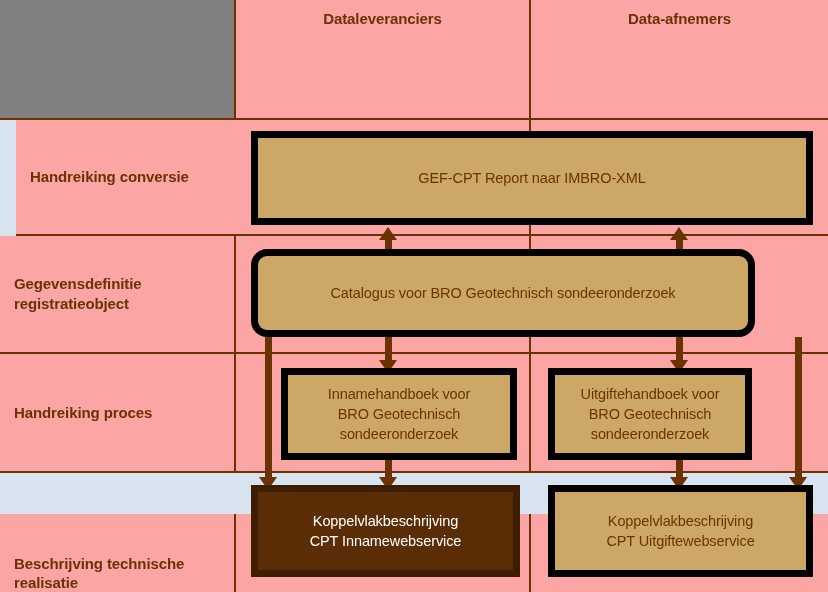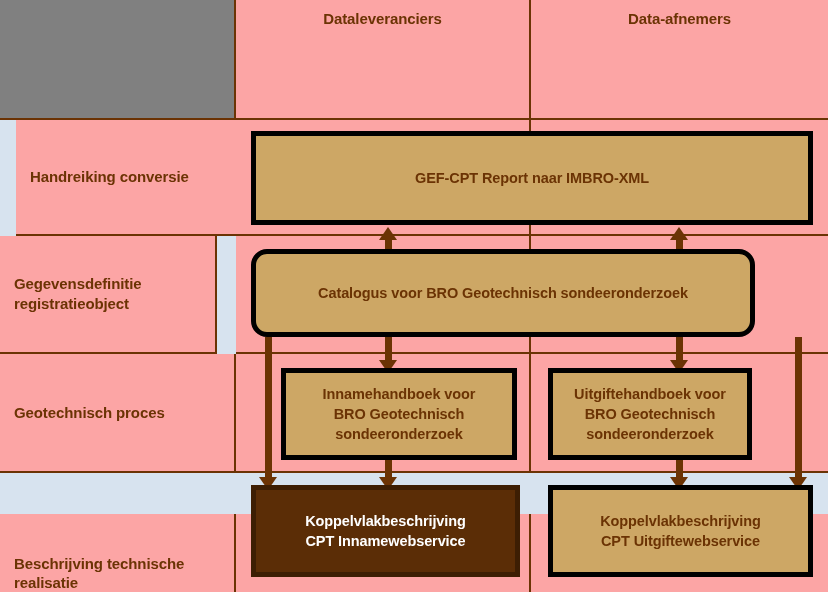--- a/index.html
+++ b/index.html
@@ -60,28 +60,28 @@
     font-size: 15px;
     font-weight: bold;
     letter-spacing: -0.1px;
   }
 
   
   .box {
     position: absolute;
     box-sizing: border-box;
     background: #cda765;
-    border: 5px solid #000000;
+    border: 7px solid #000000;
     display: flex;
     align-items: center;
     justify-content: center;
     text-align: center;
     color: #6b3304;
     font-size: 14.5px;
-    font-weight: bold;
+    font-weight: normal;
     line-height: 1.38;
     letter-spacing: -0.1px;
     z-index: 4;
   }
   .box.highlight {
     background: #5b2d06;
     border-color: #3d1e03;
     color: #ffffff;
   }
   .box .box-text { display: block; padding: 0 6px; }
@@ -129,28 +129,28 @@
   <div class="cell lastcol" style="left:531px;top:0;width:297px;height:120px;">
     <span class="col-header">Data-afnemers</span>
   </div>
 
   <div class="cell" style="left:0;top:120px;width:236px;height:116px;margin-left:16px;">
     <span class="row-label">Handreiking conversie</span>
   </div>
   <div class="cell" style="left:236px;top:120px;width:295px;height:116px;"></div>
   <div class="cell lastcol" style="left:531px;top:120px;width:297px;height:116px;"></div>
 
-  <div class="cell" style="left:0;top:236px;width:217px;height:118px;">
+  <div class="cell" style="left:0;top:236px;width:236px;height:118px;">
     <span class="row-label">Gegevensdefinitie registratieobject</span>
   </div>
   <div class="cell" style="left:236px;top:236px;width:295px;height:118px;"></div>
   <div class="cell lastcol" style="left:531px;top:236px;width:297px;height:118px;"></div>
 
   <div class="cell" style="left:0;top:354px;width:236px;height:119px;">
-    <span class="row-label">Geotechnisch proces</span>
+    <span class="row-label">Handreiking proces</span>
   </div>
   <div class="cell" style="left:236px;top:354px;width:295px;height:119px;"></div>
   <div class="cell lastcol" style="left:531px;top:354px;width:297px;height:119px;"></div>
 
   <div class="cell lastrow" style="left:0;top:473px;width:236px;height:119px;">
     <span class="row-label">Beschrijving technische realisatie</span>
   </div>
   <div class="cell lastrow" style="left:236px;top:473px;width:295px;height:119px;"></div>
   <div class="cell lastrow lastcol" style="left:531px;top:473px;width:297px;height:119px;"></div>
 

